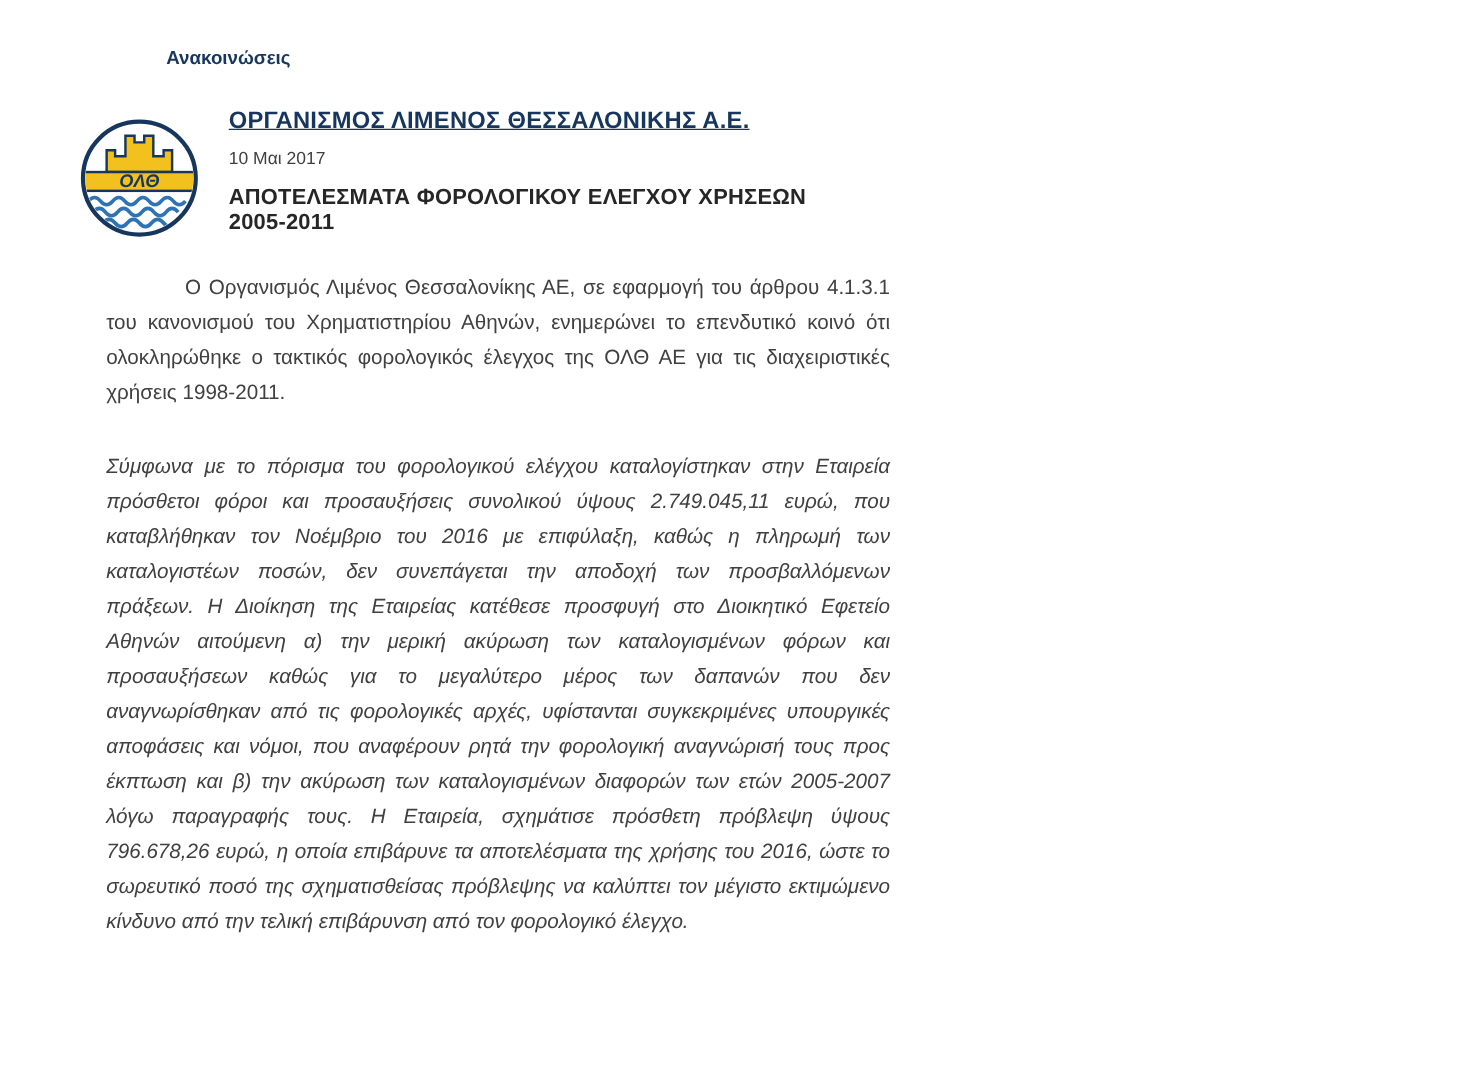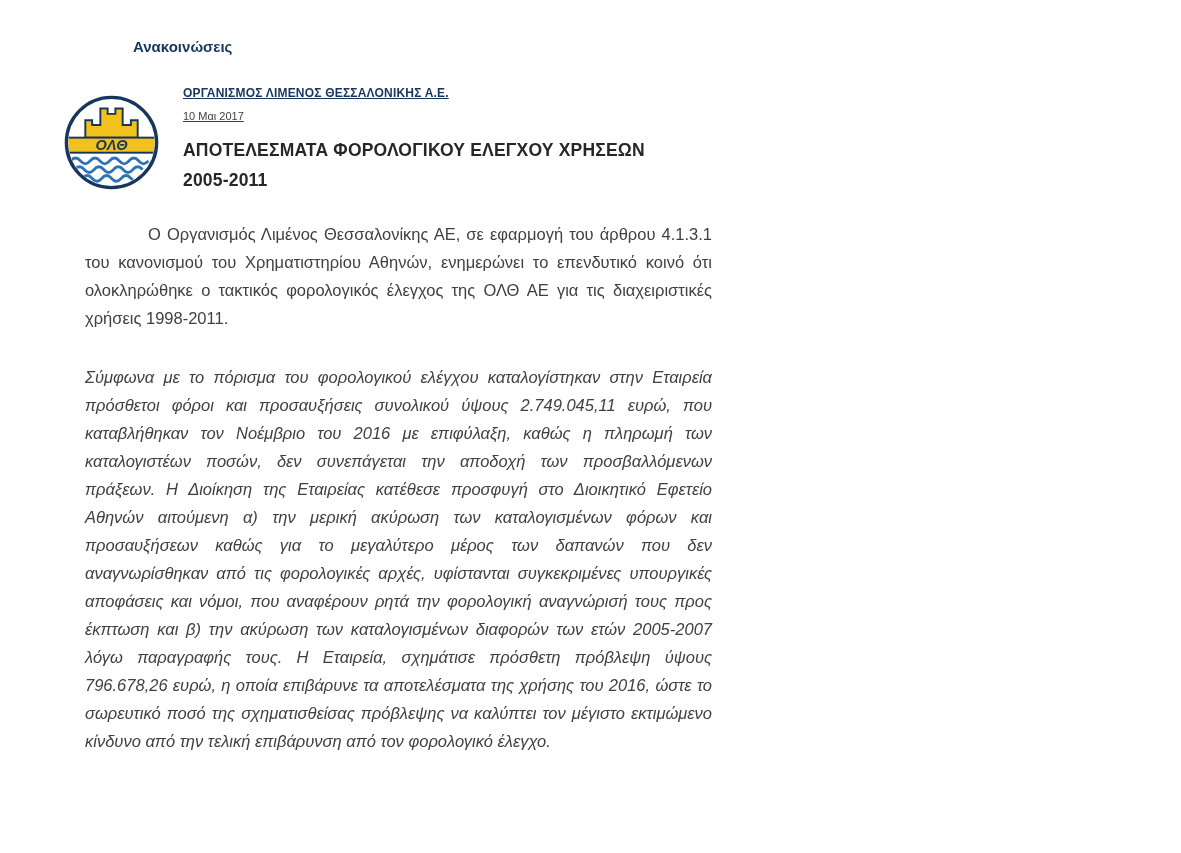--- a/index.html
+++ b/index.html
@@ -15,28 +15,28 @@
     color:var(--accent-blue,#3e6fb0);
     font-size:14.5px; font-weight:bold; letter-spacing:0.3px;
   }
 
   .header-row { display:flex; margin:30px 0 0 63px; align-items:flex-start; }
   .logo-wrap { width:97px; height:97px; flex:0 0 auto; margin-top:8px; }
   .header-text { margin-left:23px; }
 
   .company-name {
     color:var(--navy,#17365d);
-    font-size:12px; font-weight:bold; letter-spacing:0.2px;
+    font-size:19px; font-weight:bold; letter-spacing:0.2px;
     text-decoration:underline;
   }
-  .date { margin-top:10px; font-size:11px; color:#3f3f3f;text-decoration:underline; }
+  .date { margin-top:10px; font-size:14px; color:#3f3f3f; }
   .title {
     margin-top:13px; width:490px;
     font-size:17.5px; font-weight:bold; color:#262626;
-    line-height:30px; letter-spacing:0.2px;
+    line-height:20px; letter-spacing:0.2px;
   }
 
   .body-text {
     margin:25px 0 0 85px; width:627px;
     color:var(--body-text,#404040);
     font-size:16.5px; line-height:28px; text-align:justify;
   }
   .para.indent { text-indent:63px; }
   .para + .para { margin-top:31px;font-style:italic; }
 </style>

